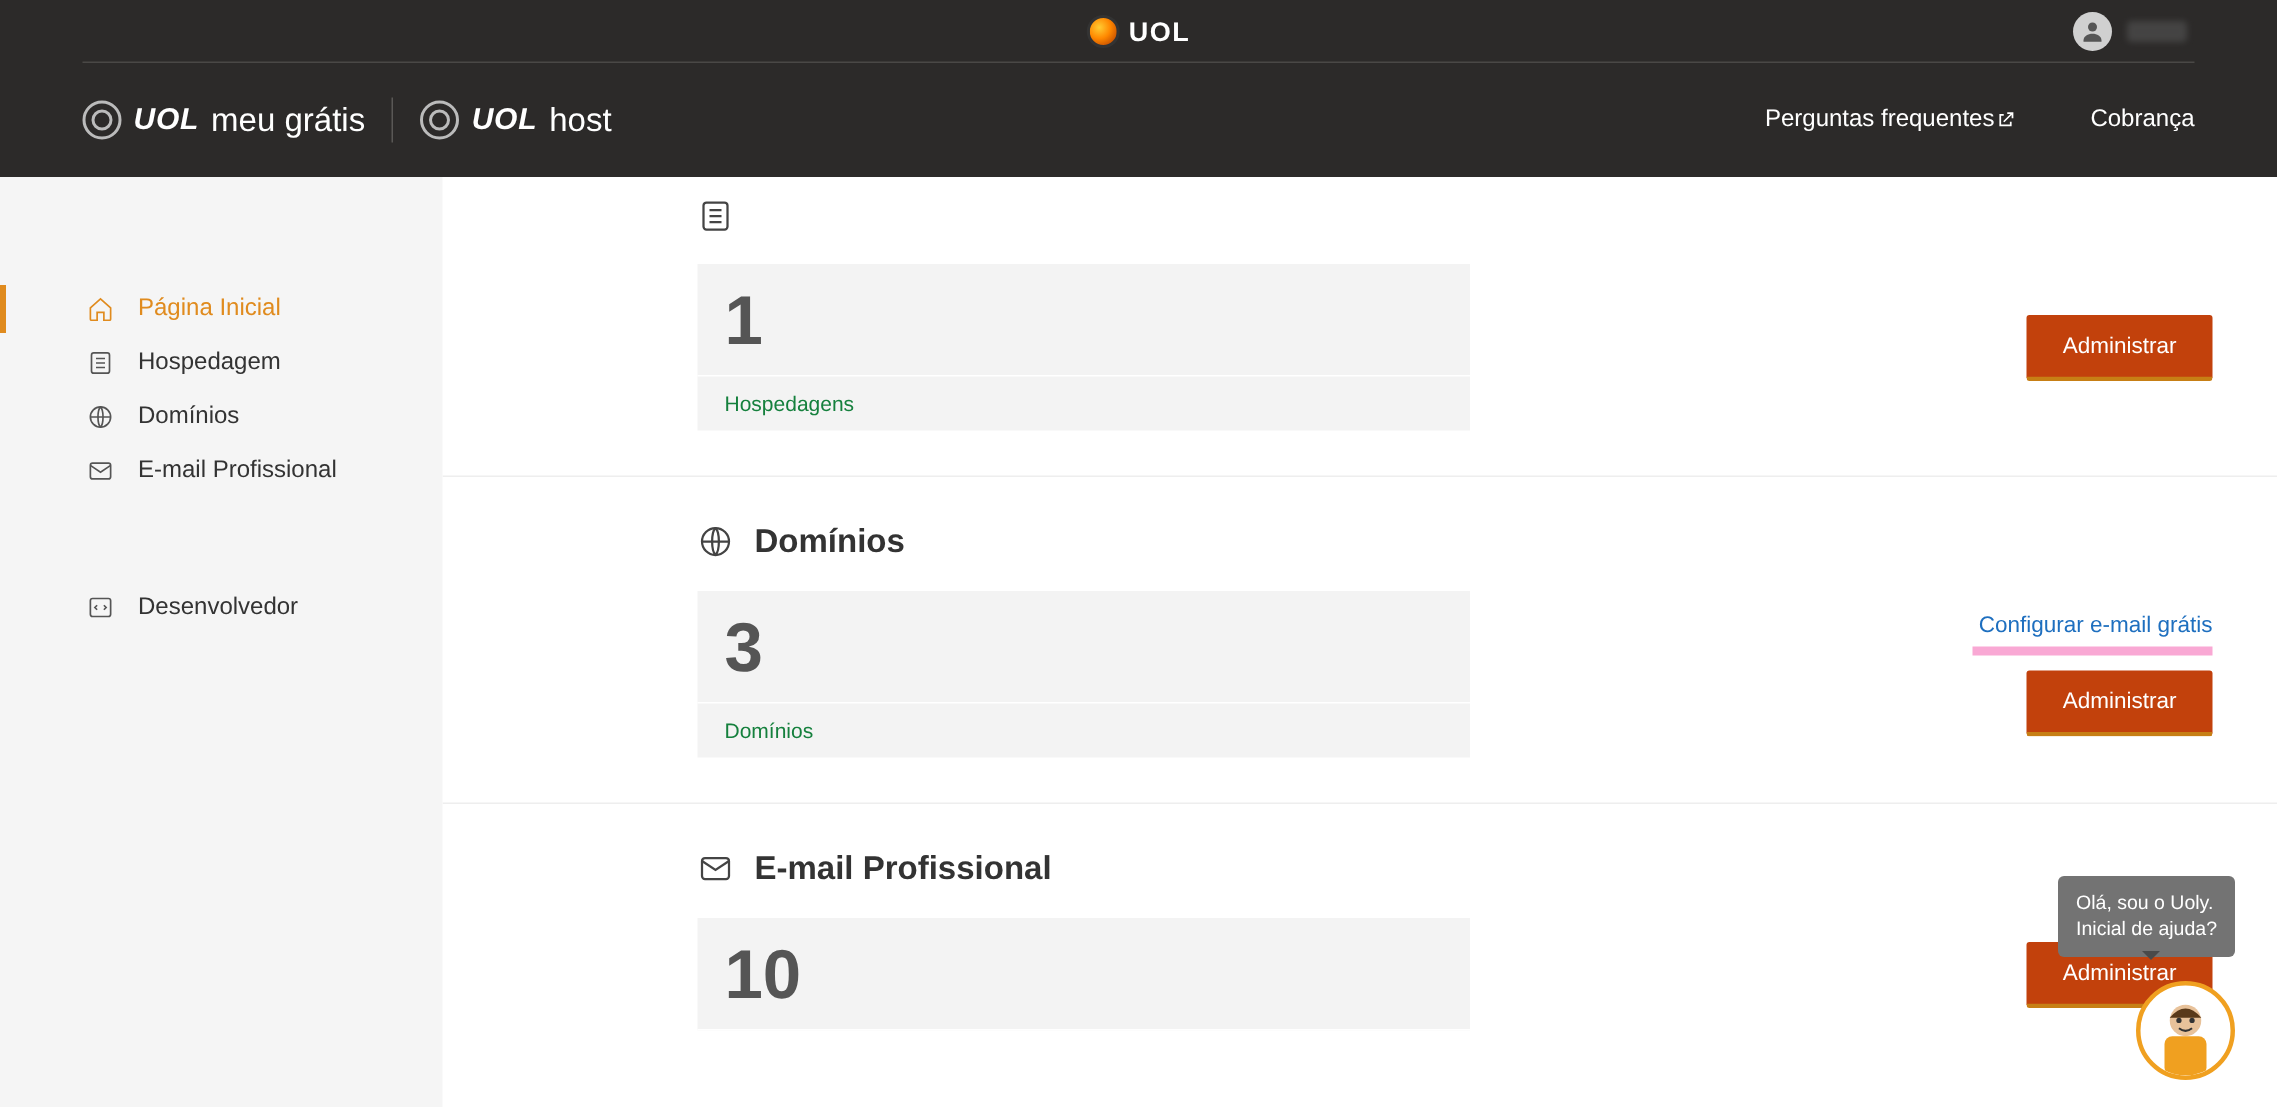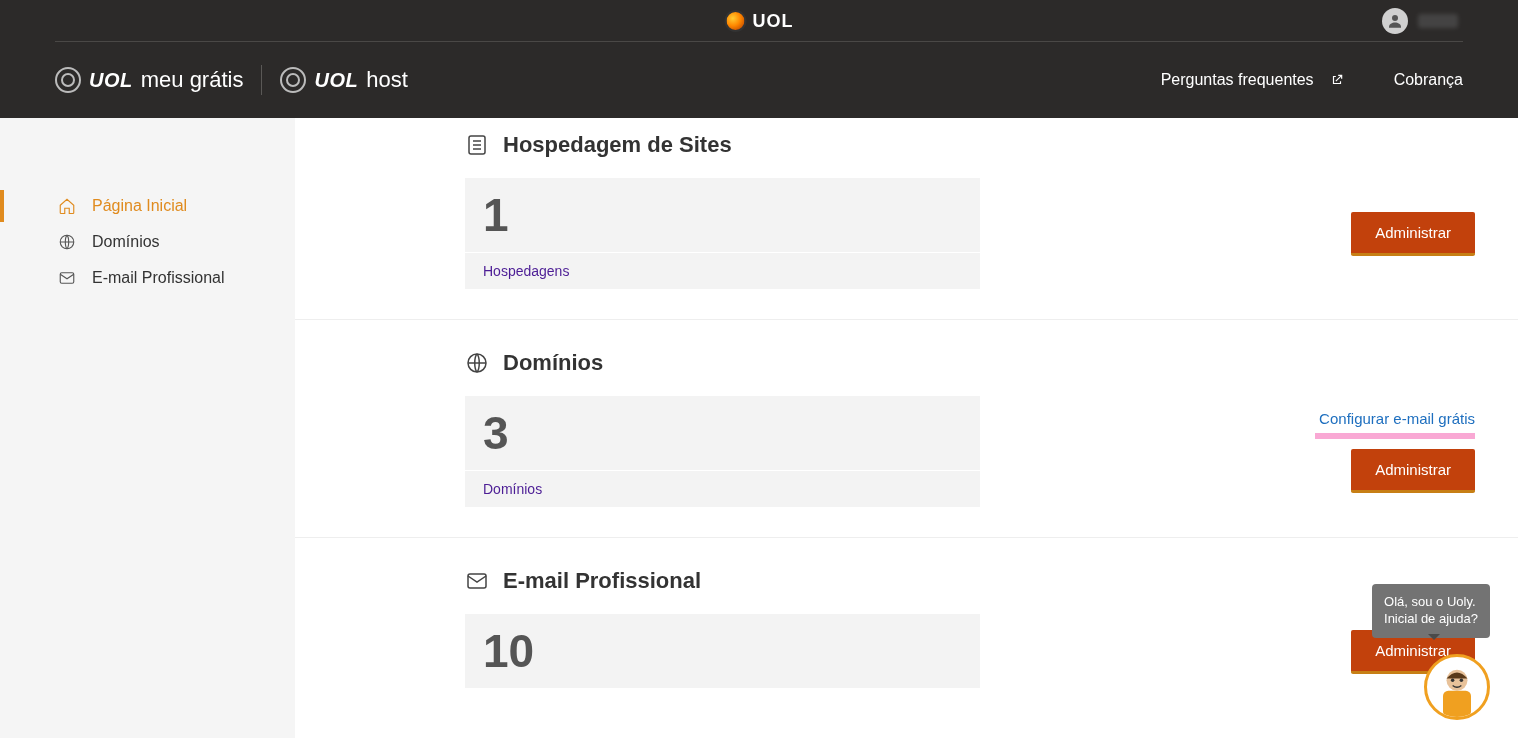--- a/index.html
+++ b/index.html
@@ -20,21 +20,21 @@
   
   .secbar { background:#2c2a29; height:76px; display:flex; align-items:center; padding:0 55px; }
   .brand-group { display:flex; align-items:center; gap:18px;}
   .brand { display:flex; align-items:center; gap:8px; color:#fff; }
   .brand-circle { width:26px; height:26px; border:2px solid #bbb; border-radius:50%; display:flex; align-items:center; justify-content:center;}
   .brand-circle-inner { width:14px; height:14px; border:2px solid #bbb; border-radius:50%;}
   .brand-uol { font-weight:bold; font-style:italic; font-size:20px; letter-spacing:0.5px;}
   .brand-sub { font-size:22px; font-weight:300;}
   .brand-sep { width:1px; height:30px; background:#5a5856;}
   .secbar-right { margin-left:auto; display:flex; align-items:center; gap:50px;}
-  .secbar-link { color:#fff; font-size:16px; display:flex; align-items:center; gap:16px; cursor:pointer;}
+  .secbar-link { color:#fff; font-size:16px; display:flex; align-items:center; gap:0; cursor:pointer;}
   .ext-icon { width:14px; height:14px; fill:#fff;}
 
   
   .workspace { position:absolute; top:118px; left:0; right:0; bottom:0; display:flex; }
 
   
   .sidebar { width:295px; background:#f5f5f5; padding-top:70px; flex-shrink:0;}
   .side-item { display:flex; align-items:flex-end; gap:16px; padding:9px 0 9px 58px; font-size:16px; color:#333; cursor:pointer; position:relative;}
   .side-item.active { color:#e08b1e;}
   .side-item.active::before { content:""; position:absolute; left:0; top:2px; bottom:2px; width:4px; background:#e08b1e;}
@@ -45,21 +45,21 @@
   
   .main { flex:1; background:#fff; padding:14px 0 0 0; overflow:hidden;}
   .panel { padding:0 0 30px 0; border-bottom:1px solid #eee; margin:0 0 30px 0;}
   .panel-inner { padding-left:170px; width:1180px; position:relative;}
   .panel-header { display:flex; align-items:center; gap:14px; margin-bottom:20px;}
   .panel-icon { width:24px; height:24px; stroke:#444; fill:none; stroke-width:1.5;}
   .panel-title { font-size:22px; color:#333; margin:0;}
   .panel-row { display:flex; align-items:center; gap:80px;}
   .stat-card { width:515px; background:#f3f3f3;}
   .stat-value { font-size:46px; font-weight:bold; color:#555; padding:10px 18px; border-bottom:1px solid #fff;}
-  .stat-label { font-size:14px; color:#4c1d95; padding:10px 18px;}
+  .stat-label { font-size:14px; color:#15803d; padding:10px 18px;}
   .actions { display:flex; flex-direction:column; align-items:flex-end; gap:10px; margin-left:auto; margin-right:0;}
   .link-action { color:#1e6fbf; font-size:15px; cursor:pointer; padding-bottom:6px; border-bottom:6px solid #f9a8d4; width:160px; text-align:right;}
   .btn { background:#c2410c; color:#fff; border:none; border-bottom:3px solid #c77f15; padding:12px 24px; font-size:15px; cursor:pointer; border-radius:2px;}
 
   
   .chat-tooltip { position:absolute; right:28px; bottom:100px; background:#737373; color:#fff; font-size:13px; padding:10px 12px; border-radius:4px; max-width:140px; line-height:1.3;}
   .chat-tooltip::after { content:""; position:absolute; bottom:-8px; right:50px; border:6px solid transparent; border-top-color:#4a4a4a;}
   .chat-avatar { position:absolute; right:28px; bottom:18px; width:66px; height:66px; border-radius:50%; background:#fff; border:3px solid #f0a020; display:flex; align-items:flex-end; justify-content:center; overflow:hidden; cursor:pointer;}
   .chat-avatar svg { width:56px; height:56px; }
 </style>
@@ -118,47 +118,62 @@
 
   <div class="sidebar">
     <div class="side-item active">
       <svg class="side-icon" viewBox="0 0 24 24">
           <path d="M3 11l9-8 9 8v10a1 1 0 0 1-1 1h-5v-7h-6v7H4a1 1 0 0 1-1-1V11z"></path>
         </svg>
       <span>Página Inicial</span>
     </div>
     <div class="side-item">
       <svg class="side-icon" viewBox="0 0 24 24">
+          <rect x="4" y="3" width="16" height="18" rx="2"></rect>
+          <line x1="8" y1="8" x2="16" y2="8"></line>
+          <line x1="8" y1="12" x2="16" y2="12"></line>
+          <line x1="8" y1="16" x2="16" y2="16"></line>
+        </svg>
+      <span>Hospedagem</span>
+    </div>
+    <div class="side-item">
+      <svg class="side-icon" viewBox="0 0 24 24">
           <circle cx="12" cy="12" r="9"></circle>
           <path d="M3 12h18M12 3c3 3 3 15 0 18M12 3c-3 3-3 15 0 18"></path>
         </svg>
       <span>Domínios</span>
     </div>
     <div class="side-item">
       <svg class="side-icon" viewBox="0 0 24 24">
           <rect x="3" y="5" width="18" height="14" rx="2"></rect>
           <path d="M3 7l9 6 9-6"></path>
         </svg>
       <span>E-mail Profissional</span>
     </div>
     <div class="side-gap"></div>
+    <div class="side-item">
+      <svg class="side-icon" viewBox="0 0 24 24">
+          <rect x="3" y="4" width="18" height="16" rx="2"></rect>
+          <path d="M9 10l-2 2 2 2M15 10l2 2-2 2"></path>
+        </svg>
+      <span>Desenvolvedor</span>
+    </div>
   </div>
 
   <div class="main">
 
     <div class="panel">
       <div class="panel-inner">
         <div class="panel-header">
           <svg class="panel-icon" viewBox="0 0 24 24">
               <rect x="4" y="3" width="16" height="18" rx="2"></rect>
               <line x1="8" y1="8" x2="16" y2="8"></line>
               <line x1="8" y1="12" x2="16" y2="12"></line>
               <line x1="8" y1="16" x2="16" y2="16"></line>
             </svg>
-          <h2 class="panel-title">Hospedagem de Sites</h2>
         </div>
         <div class="panel-row">
           <div class="stat-card">
             <div class="stat-value">1</div>
             <div class="stat-label">Hospedagens</div>
           </div>
           <div class="actions">
             <button class="btn">Administrar</button>
           </div>
         </div>

